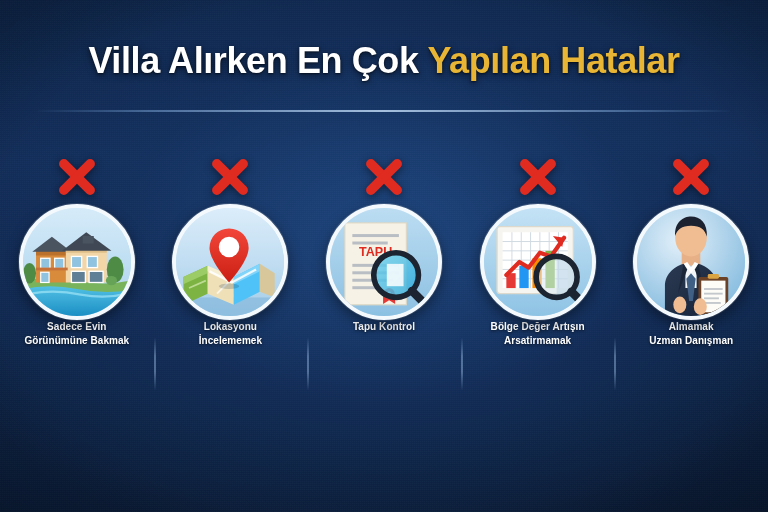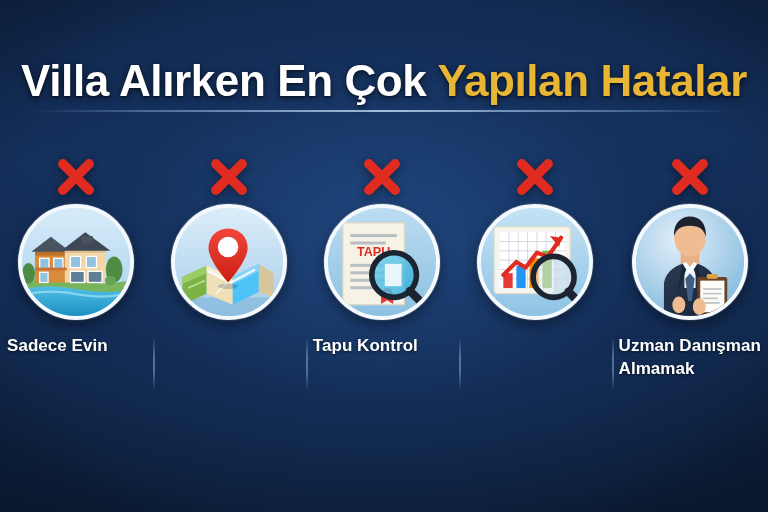--- a/index.html
+++ b/index.html
@@ -40,22 +40,22 @@
   
   .title-wrap {
     position: absolute;
     top: 42px;
     left: 0;
     width: 768px;
     text-align: center;
     z-index: 5;
   }
   .title {
-    margin: 16px;
-    font-size: 44px;
+    margin: 0;
+    font-size: 36px;
     font-weight: 700;
     letter-spacing: -0.4px;
     line-height: 1.06;
     white-space: nowrap;
     text-shadow: 0 2px 7px rgba(0,0,0,0.55), 0 1px 2px rgba(0,0,0,0.5);
   }
   .t-white { color: #FFFFFF; }
   .t-gold  { color: #E8B634; }
 
   .title-rule {
@@ -123,26 +123,26 @@
     background: radial-gradient(circle at 38% 28%, #eaf4fc 0%, #cfe6f7 42%, #9ec8e6 100%);
     border: 4px solid #f4f9fd;
     box-sizing: border-box;
     overflow: hidden;
     box-shadow: 0 5px 14px rgba(0,0,0,0.42), 0 0 0 1px rgba(255,255,255,0.16);
   }
   .circle svg { display: block; width: 100%; height: 100%; }
 
   
   .caption {
-    margin-top: 14px;
     width: 100%;
     padding: 0 7px;
     box-sizing: border-box;
+    text-align: center;
     color: #FFFFFF;
-    font-size: 17px;
+    font-size: 10px;
     font-weight: 700;
     line-height: 1.38;
     letter-spacing: 0.05px;
     text-shadow: 0 1px 3px rgba(0,0,0,0.6);
   }
   .caption .ln { display: block; white-space: nowrap; }
 </style>
 </head>
 <body>
 
@@ -207,20 +207,21 @@
           <rect x="14" y="64" width="34" height="3" fill="#c7713a"></rect>
 
           <ellipse cx="99" cy="66" rx="9" ry="14" fill="#4e8c46"></ellipse>
           <ellipse cx="7" cy="70" rx="7" ry="11" fill="#4e8c46"></ellipse>
           <ellipse cx="95" cy="78" rx="6" ry="5" fill="#66a357"></ellipse>
         </svg>
       </div>
 
       <div class="caption">
         <span class="ln">Sadece Evin</span>
+        <span class="ln">Görünümüne Bakmak</span>
       </div>
     </div>
 
     <div class="col">
       <svg class="xmark" viewBox="0 0 48 48">
         <g stroke="#E02B20" stroke-width="11" stroke-linecap="round">
           <line x1="9" y1="9" x2="39" y2="39"></line>
           <line x1="39" y1="9" x2="9" y2="39"></line>
         </g>
       </svg>
@@ -251,20 +252,24 @@
           <path d="M36 68 L60 80 L86 66" stroke="#ffffff" stroke-width="2.6" fill="none" opacity="0.85"></path>
           <path d="M44 92 L58 78" stroke="#ffffff" stroke-width="2" fill="none" opacity="0.7"></path>
           <path d="M14 86 L32 78" stroke="#e8f5c8" stroke-width="1.8" fill="none" opacity="0.6"></path>
 
           <path d="M57 22 C45 22 36 31 36 43 C36 57 57 80 57 80 C57 80 78 57 78 43 C78 31 69 22 57 22 Z" fill="url(#pin2)"></path>
           <circle cx="57" cy="42" r="11" fill="#ffffff"></circle>
           <ellipse cx="57" cy="84" rx="11" ry="3" fill="#0a2d4a" opacity="0.2"></ellipse>
         </svg>
       </div>
 
+      <div class="caption">
+        <span class="ln">Lokasyonu</span>
+        <span class="ln">İncelememek</span>
+      </div>
     </div>
 
     <div class="col">
       <svg class="xmark" viewBox="0 0 48 48">
         <g stroke="#E02B20" stroke-width="11" stroke-linecap="round">
           <line x1="9" y1="9" x2="39" y2="39"></line>
           <line x1="39" y1="9" x2="9" y2="39"></line>
         </g>
       </svg>
 
@@ -351,20 +356,24 @@
           <polyline points="24,72 38,58 48,64 60,48 72,52 86,32" fill="none" stroke="#e02b20" stroke-width="4.5" stroke-linecap="round" stroke-linejoin="round"></polyline>
           <path d="M86 32 L74 30 L84 42 Z" fill="#e02b20"></path>
 
           <circle cx="78" cy="74" r="22" fill="#dce9f2" opacity="0.55"></circle>
           <path d="M78 52 A22 22 0 0 1 78 96 Z" fill="#b9d4e6" opacity="0.5"></path>
           <circle cx="78" cy="74" r="22" fill="none" stroke="#1b2430" stroke-width="6"></circle>
           <line x1="94" y1="90" x2="108" y2="104" stroke="#1b2430" stroke-width="9" stroke-linecap="round"></line>
         </svg>
       </div>
 
+      <div class="caption">
+        <span class="ln">Bölge Değer Artışın</span>
+        <span class="ln">Arsatirmamak</span>
+      </div>
     </div>
 
     <div class="col">
       <svg class="xmark" viewBox="0 0 48 48">
         <g stroke="#E02B20" stroke-width="11" stroke-linecap="round">
           <line x1="9" y1="9" x2="39" y2="39"></line>
           <line x1="39" y1="9" x2="9" y2="39"></line>
         </g>
       </svg>
 
@@ -407,19 +416,19 @@
             <rect x="72" y="96" width="16" height="2"></rect>
             <rect x="72" y="101" width="18" height="2"></rect>
           </g>
 
           <ellipse cx="68" cy="106" rx="7" ry="9" fill="#f0bd93"></ellipse>
           <ellipse cx="46" cy="104" rx="7" ry="9" fill="#f0bd93"></ellipse>
         </svg>
       </div>
 
       <div class="caption">
+        <span class="ln">Almamak</span>
         <span class="ln">Uzman Danışman</span>
-        <span class="ln">Almamak</span>
       </div>
     </div>
 
   </div>
 </div>
 
 </body></html>

